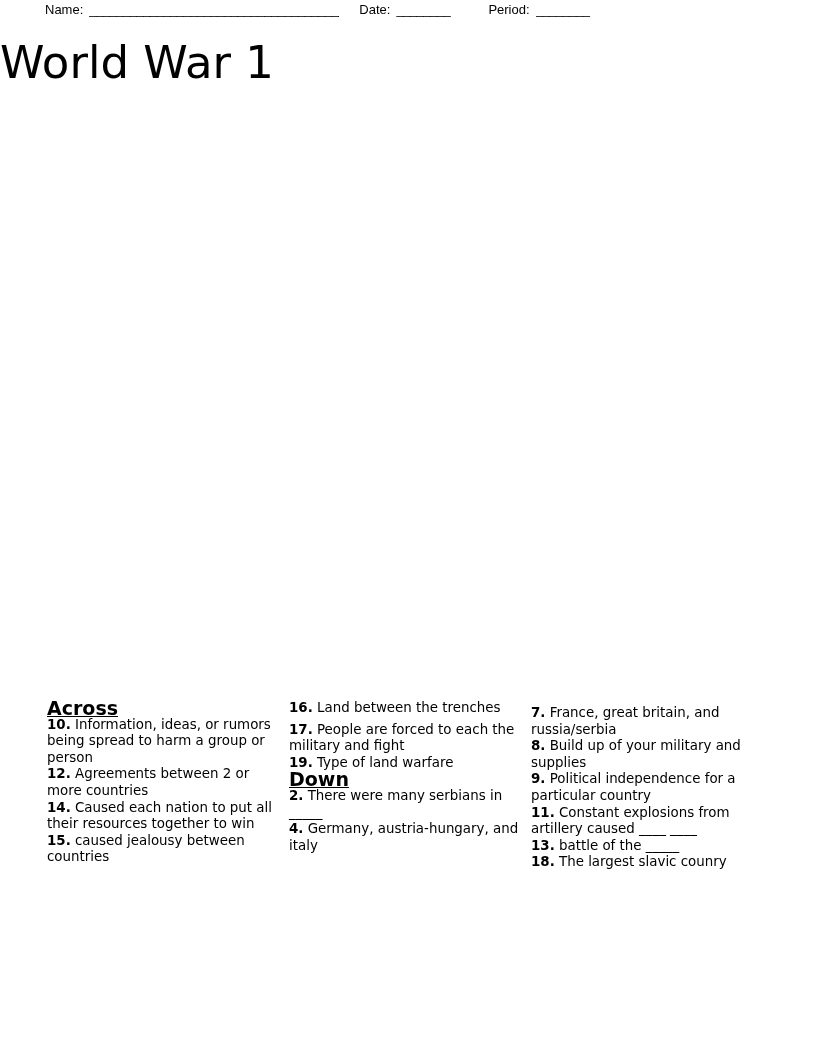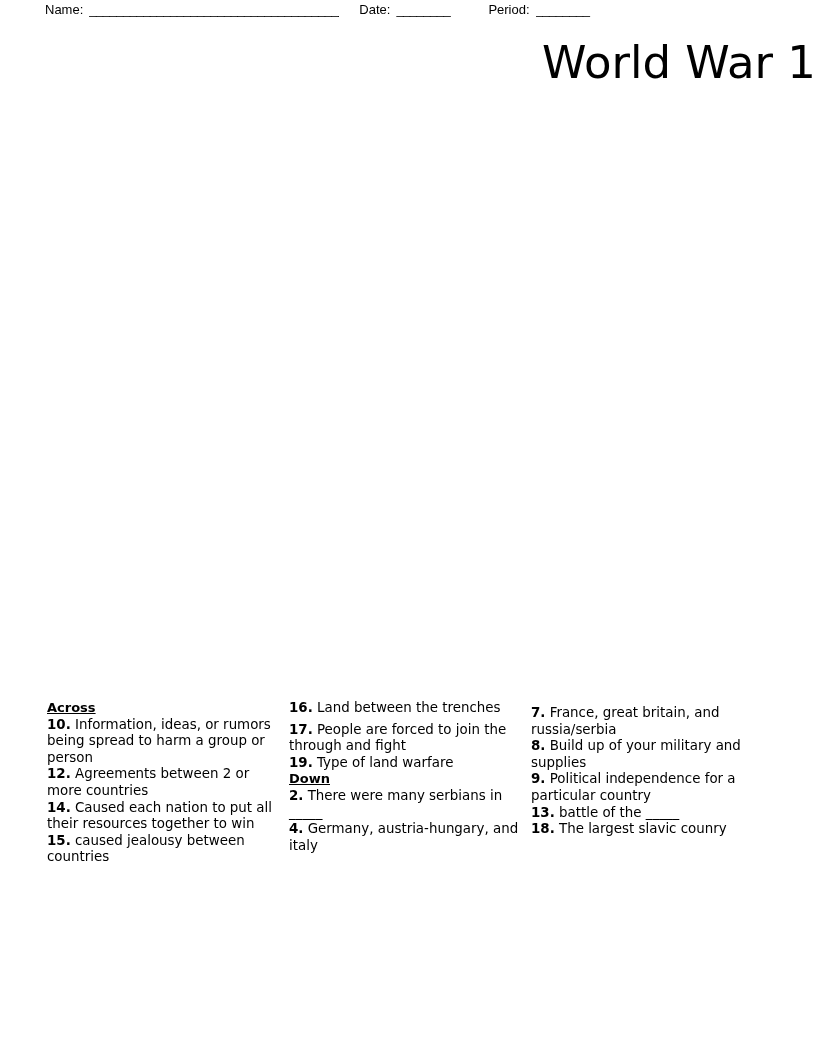--- a/index.html
+++ b/index.html
@@ -46,21 +46,21 @@
   .rule-period{ width: 74px; }
   .gap-sm { display: inline-block; width: 6px; }
   .gap-md { display: inline-block; width: 20px; }
 
   
   .puzzle-title {
     position: absolute;
     top: 34px;
     left: 0;
     width: 816px;
-    text-align: right;
+    text-align: left;
     font-family: "DejaVu Sans", sans-serif;
     font-size: 45px;
     font-weight: 400;
     line-height: 58px;
     letter-spacing: 0px;
   }
 
   
   .grid-area {
     position: absolute;
@@ -86,21 +86,21 @@
     font-size: 13.4px;
     line-height: 16.6px;
     color: #000000;
   }
   .col-1 { width: 231px; margin-right: 11px; }
   .col-2 { width: 231px; margin-right: 11px; }
   .col-3 { width: 227px; }
 
   .section-heading {
     font-weight: bold;
-    font-size: 13px;
+    font-size: 19px;
     line-height: 16.6px;
     text-decoration: underline;
     display: block;
     width: -moz-fit-content;
     width: fit-content;
   }
   .clue {
     display: block;
     text-indent: 0;
   }
@@ -140,27 +140,28 @@
   <div class="clue-column col-1">
       <span class="section-heading">Across</span>
       <span class="clue"><span class="clue-number">10.</span><span class="clue-text"> Information, ideas, or rumors being spread to harm a group or person</span></span>
       <span class="clue"><span class="clue-number">12.</span><span class="clue-text"> Agreements between 2 or more countries</span></span>
       <span class="clue"><span class="clue-number">14.</span><span class="clue-text"> Caused each nation to put all their resources together to win</span></span>
       <span class="clue"><span class="clue-number">15.</span><span class="clue-text"> caused jealousy between countries</span></span>
     </div>
   <div class="clue-column col-2">
       <span class="clue"><span class="clue-number">16.</span><span class="clue-text"> Land between the trenches</span></span>
       <span class="clue-spacer"></span>
-      <span class="clue"><span class="clue-number">17.</span><span class="clue-text"> People are forced to join the through and fight</span></span>
+      <span class="clue"><span class="clue-number">17.</span><span class="clue-text"> People are forced to each the military and fight</span></span>
       <span class="clue"><span class="clue-number">19.</span><span class="clue-text"> Type of land warfare</span></span>
       <span class="section-heading">Down</span>
       <span class="clue"><span class="clue-number">2.</span><span class="clue-text"> There were many serbians in _____</span></span>
       <span class="clue"><span class="clue-number">4.</span><span class="clue-text"> Germany, austria-hungary, and italy</span></span>
     </div>
   <div class="clue-column col-3">
       <span class="clue-spacer"></span>
       <span class="clue"><span class="clue-number">7.</span><span class="clue-text"> France, great britain, and russia/serbia</span></span>
       <span class="clue"><span class="clue-number">8.</span><span class="clue-text"> Build up of your military and supplies</span></span>
       <span class="clue"><span class="clue-number">9.</span><span class="clue-text"> Political independence for a particular country</span></span>
+      <span class="clue"><span class="clue-number">11.</span><span class="clue-text"> Constant explosions from artillery caused ____ ____</span></span>
       <span class="clue"><span class="clue-number">13.</span><span class="clue-text"> battle of the _____</span></span>
       <span class="clue"><span class="clue-number">18.</span><span class="clue-text"> The largest slavic counry</span></span>
     </div>
 </div>
 
 </body></html>

